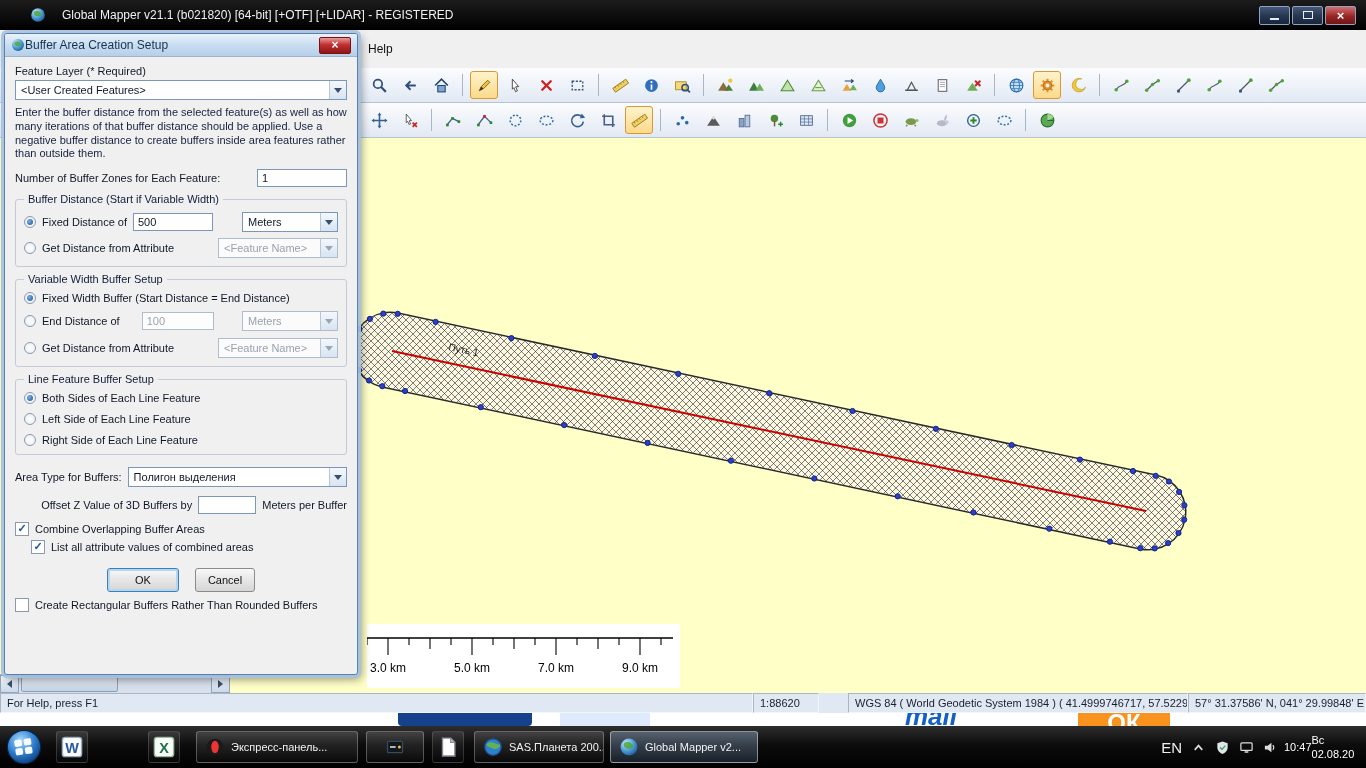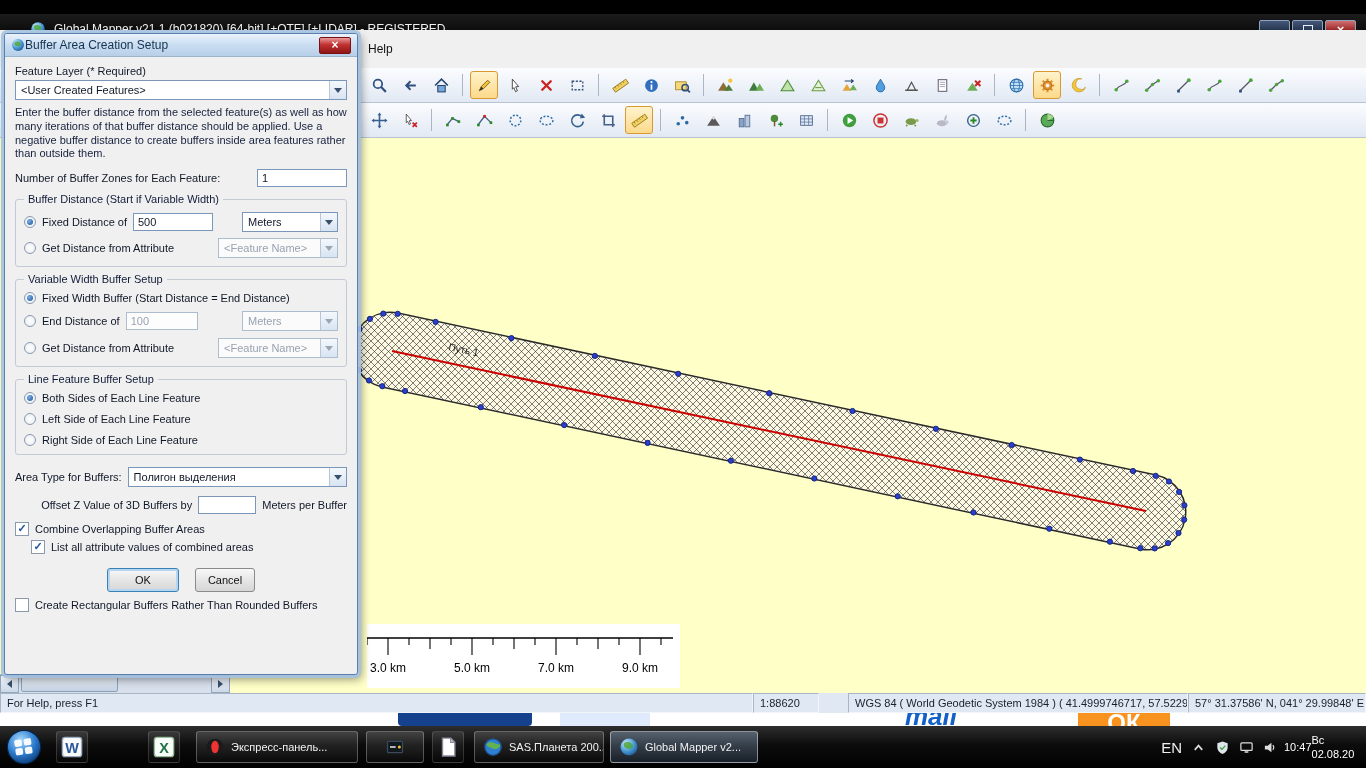--- a/index.html
+++ b/index.html
@@ -1,21 +1,21 @@
 <!DOCTYPE html>
 <html><head>
 <meta charset="utf-8">
 <style>
   html,body{margin:0;padding:0;}
   body{width:1366px;height:768px;position:relative;overflow:hidden;background:#000;
        font-family:"Liberation Sans",sans-serif;-webkit-font-smoothing:antialiased;}
   .abs{position:absolute;}
   
-  #titlebar{left:0;top:14px;width:1366px;height:30px;background:linear-gradient(#1c1c1c,#000);
-            display:flex;align-items:center;color:#f0f0f0;font-size:12px;}
+  #titlebar{left:0;top:0;width:1366px;height:30px;background:linear-gradient(#1c1c1c,#000);
+            display:flex;align-items:center;color:#f0f0f0;font-size:12px;gap:8px;}
   #titlebar .appicon{margin:0 8px 0 30px;}
   .wbtns{margin-left:auto;margin-right:10px;display:flex;gap:2px;}
   .wbtn{width:29px;height:17px;border:1px solid #8fa3c0;border-radius:2px;
         background:linear-gradient(#46587a,#273852 50%,#16253c);display:flex;align-items:center;justify-content:center;}
   .wbtn.min::after{content:"";width:9px;height:2px;background:#e8eef8;margin-top:8px;}
   .wbtn.max::after{content:"";width:8px;height:6px;border:1.5px solid #e8eef8;}
   .wbtn.close{background:linear-gradient(#d07070,#9a2424 55%,#701414);}
   .wbtn.close::after{content:"×";color:#fff;font-weight:bold;font-size:13px;line-height:1;}
   
   #menubar{left:0;top:30px;width:1366px;height:38px;background:#f0f0f0;border-bottom:1px solid #d0d4da;
@@ -44,21 +44,21 @@
   .row{display:flex;align-items:center;gap:6px;}
   .combo{height:20px;border:1px solid #7a96b8;background:#fff;display:flex;align-items:center;padding-left:5px;box-sizing:border-box;}
   .combo .cval{white-space:nowrap;overflow:hidden;}
   .arrowbox{margin-left:auto;width:16px;align-self:stretch;background:linear-gradient(#f4f8fc,#d8e4f2);
             border-left:1px solid #b8c6d8;display:flex;align-items:center;justify-content:center;}
   .arrowbox::after{content:"";border:4px solid transparent;border-top:5px solid #38506e;margin-top:5px;}
   .combo.disabled{color:#98a2b0;background:#fbfbfb;border-color:#aebdcd;}
   .combo.disabled .arrowbox::after{border-top-color:#9aa6b4;}
   .tin{height:18px;border:1px solid #7a96b8;background:#fff;font-size:11px;padding:0 4px;box-sizing:border-box;
        font-family:"Liberation Sans",sans-serif;color:#101828;}
-  .tin:disabled{color:#98a2b0;background:#fdfdfd;border-color:#aebdcd;}
+  .tin:disabled{color:#98a2b0;background:#fdfdfd;border-color:#aebdcd;margin-left:16px;}
   .group{border:1px solid #c3cad6;border-radius:3px;position:relative;padding:12px 8px 8px;margin-top:12px;}
   .gtitle{position:absolute;top:-7px;left:8px;background:#f0f0f0;padding:0 4px;color:#101c38;}
   .radio{width:12px;height:12px;border-radius:50%;border:1px solid #8a99ad;background:radial-gradient(#fff,#e6ebf2);
          display:inline-block;box-sizing:border-box;flex:0 0 auto;}
   .radio.sel::after{content:"";display:block;width:6px;height:6px;margin:2px;border-radius:50%;
          background:radial-gradient(circle at 35% 35%,#7ab0e8,#1f4f8f);}
   .cb{width:12px;height:12px;border:1px solid #8a99ad;background:#fff;display:inline-flex;align-items:center;
       justify-content:center;color:#2456a4;font-weight:bold;font-size:11px;flex:0 0 auto;}
   .cb.on::after{content:"✓";margin-top:-2px;}
   .btn{min-width:70px;height:22px;border:1px solid #8a8a8a;border-radius:3px;color:#111;font-size:11px;

